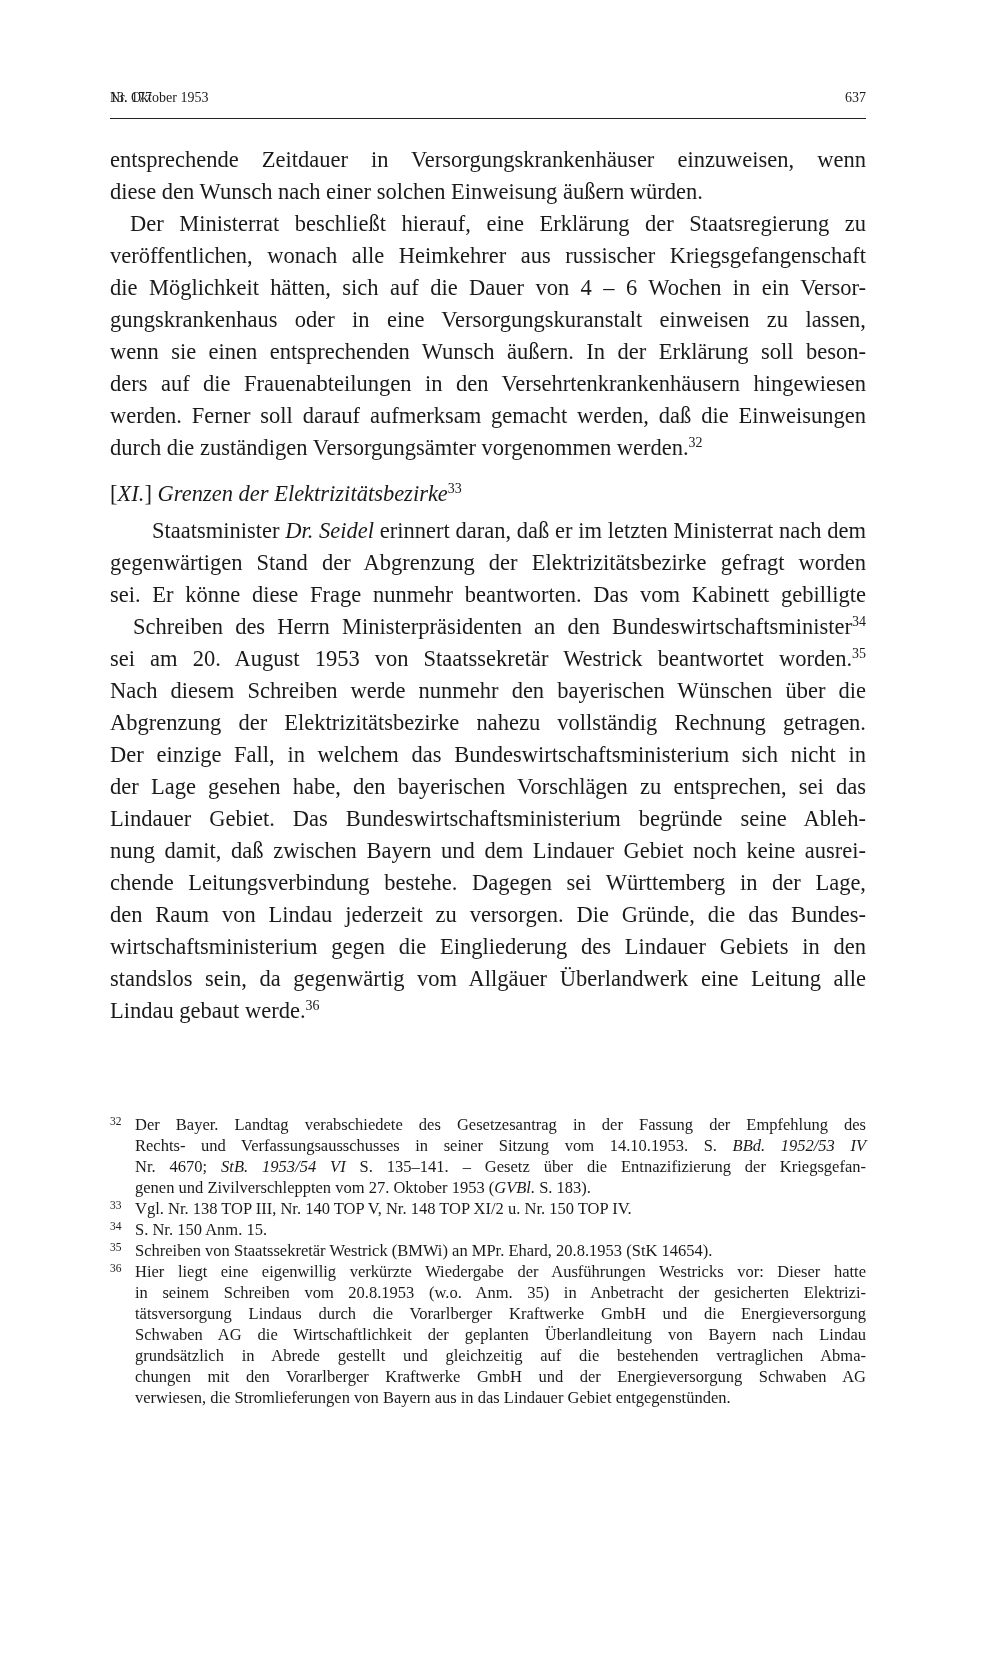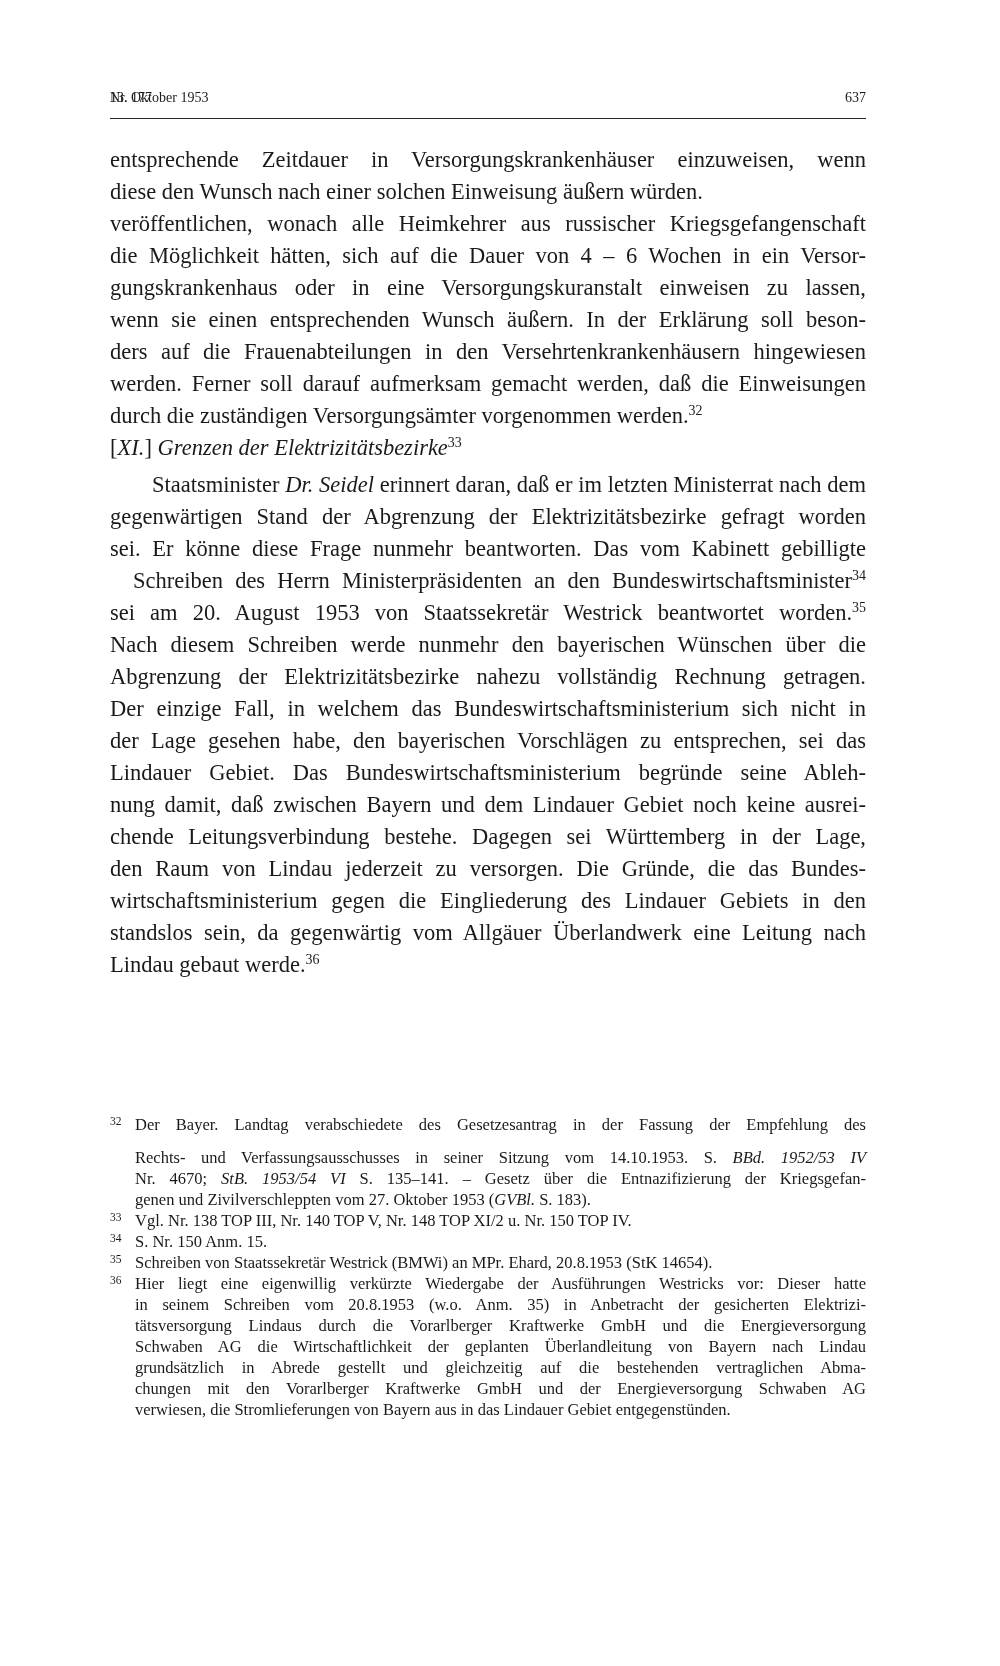--- a/index.html
+++ b/index.html
@@ -9,21 +9,21 @@
   .running-head { position: absolute; top: 84px; left: 0; width: 756px; height: 28px;
                   font-size: 14px; line-height: 28px; }
   .rh-left { position: absolute; left: 0; top: 0; }
   .rh-center { position: absolute; left: 0; width: 100%; text-align: left; top: 0; }
   .rh-right { position: absolute; right: 0; top: 0; }
   .rule { position: absolute; top: 118px; left: 0; width: 756px; height: 0; border-top: 1.5px solid #222; }
   .body { position: absolute; top: 144px; left: 0; width: 756px; font-size: 22.5px; line-height: 32px; }
   .line { display: block; text-align: justify; text-align-last: justify; white-space: nowrap; height: 32px; overflow: visible; }
   .line.last { text-align-last: left; }
   .line.indent { padding-left: 20px; }
-  .heading { display: block; margin-top: 0; margin-bottom: 5px; height: 32px; }
+  .heading { display: block; margin-top: 14px; margin-bottom: 5px; height: 32px; }
   .heading i { font-style: italic; }
   sup { font-size: 62%; line-height: 0; vertical-align: 0.55em; }
   .footnotes { position: absolute; top: 1114px; left: 0; width: 756px; font-size: 16.5px; line-height: 21px; }
   .fn { position: relative; padding-left: 25px; }
   .fn-num { position: absolute; left: 0; top: -3px; font-size: 11.5px; }
   .fline { display: block; text-align: justify; text-align-last: justify; white-space: nowrap; height: 21px; }
   .fline.last { text-align-last: left; }
   .para { display: block; }
 </style>
 </head>
@@ -39,20 +39,21 @@
   <div class="rule"></div>
 
   <div class="body">
 
     <div class="para">
       <span class="line" style="white-space: nowrap;"><span style="display: inline;">entsprechende Zeitdauer in Versorgungskrankenhäuser einzuweisen, wenn</span></span>
       <span class="line last" style="white-space: nowrap;"><span style="display: inline;">diese den Wunsch nach einer solchen Einweisung äußern würden.</span></span>
     </div>
 
     <div class="para">
+      <span class="line indent" style="white-space: nowrap;"><span style="display: inline;">Der Ministerrat beschließt hierauf, eine Erklärung der Staatsregierung zu</span></span>
       <span class="line" style="white-space: nowrap;"><span style="display: inline;">veröffentlichen, wonach alle Heimkehrer aus russischer Kriegsgefangenschaft</span></span>
       <span class="line" style="white-space: nowrap;"><span style="display: inline;">die Möglichkeit hätten, sich auf die Dauer von 4 – 6 Wochen in ein Versor-</span></span>
       <span class="line" style="white-space: nowrap;"><span style="display: inline;">gungskrankenhaus oder in eine Versorgungskuranstalt einweisen zu lassen,</span></span>
       <span class="line" style="white-space: nowrap;"><span style="display: inline;">wenn sie einen entsprechenden Wunsch äußern. In der Erklärung soll beson-</span></span>
       <span class="line" style="white-space: nowrap;"><span style="display: inline;">ders auf die Frauenabteilungen in den Versehrtenkrankenhäusern hingewiesen</span></span>
       <span class="line" style="white-space: nowrap;"><span style="display: inline;">werden. Ferner soll darauf aufmerksam gemacht werden, daß die Einweisungen</span></span>
       <span class="line last" style="white-space: nowrap;"><span style="display: inline;"><span>durch die zuständigen Versorgungsämter vorgenommen werden.</span><sup>32</sup></span></span>
     </div>
 
     <div class="heading">
@@ -67,31 +68,31 @@
       <span class="line" style="white-space: nowrap;"><span style="display: inline;"><span>sei am 20. August 1953 von Staatssekretär Westrick beantwortet worden.</span><sup>35</sup></span></span>
       <span class="line" style="white-space: nowrap;"><span style="display: inline;">Nach diesem Schreiben werde nunmehr den bayerischen Wünschen über die</span></span>
       <span class="line" style="white-space: nowrap;"><span style="display: inline;">Abgrenzung der Elektrizitätsbezirke nahezu vollständig Rechnung getragen.</span></span>
       <span class="line" style="white-space: nowrap;"><span style="display: inline;">Der einzige Fall, in welchem das Bundeswirtschaftsministerium sich nicht in</span></span>
       <span class="line" style="white-space: nowrap;"><span style="display: inline;">der Lage gesehen habe, den bayerischen Vorschlägen zu entsprechen, sei das</span></span>
       <span class="line" style="white-space: nowrap;"><span style="display: inline;">Lindauer Gebiet. Das Bundeswirtschaftsministerium begründe seine Ableh-</span></span>
       <span class="line" style="white-space: nowrap;"><span style="display: inline; margin-top: 28px;">nung damit, daß zwischen Bayern und dem Lindauer Gebiet noch keine ausrei-</span></span>
       <span class="line" style="white-space: nowrap;"><span style="display: inline;">chende Leitungsverbindung bestehe. Dagegen sei Württemberg in der Lage,</span></span>
       <span class="line" style="white-space: nowrap;"><span style="display: inline;">den Raum von Lindau jederzeit zu versorgen. Die Gründe, die das Bundes-</span></span>
       <span class="line" style="white-space: nowrap;"><span style="display: inline;">wirtschaftsministerium gegen die Eingliederung des Lindauer Gebiets in den</span></span>
-      <span class="line" style="white-space: nowrap;"><span style="display: inline;">standslos sein, da gegenwärtig vom Allgäuer Überlandwerk eine Leitung nach</span></span>
+      <span class="line" style="white-space: nowrap;"><span style="display: inline;">standslos sein, da gegenwärtig vom Allgäuer Überlandwerk eine Leitung alle</span></span>
       <span class="line last" style="white-space: nowrap;"><span style="display: inline;"><span>Lindau gebaut werde.</span><sup>36</sup></span></span>
     </div>
   </div>
 
   <div class="footnotes">
 
     <div class="fn">
       <span class="fn-num">32</span>
       <span class="fline" style="white-space: nowrap;"><span style="display: inline;">Der Bayer. Landtag verabschiedete des Gesetzesantrag in der Fassung der Empfehlung des</span></span>
-      <span class="fline" style="white-space: nowrap; margin-top: 12px;"><span style="display: inline;"><span>Rechts- und Verfassungsausschusses in seiner Sitzung vom 14.10.1953. S. </span><i>BBd. 1952/53 IV</i></span></span>
+      <span class="fline" style="white-space: nowrap;"><span style="display: inline;"><span>Rechts- und Verfassungsausschusses in seiner Sitzung vom 14.10.1953. S. </span><i>BBd. 1952/53 IV</i></span></span>
       <span class="fline" style="white-space: nowrap;"><span style="display: inline;"><span>Nr. 4670; </span><i>StB. 1953/54 VI</i><span> S. 135–141. – Gesetz über die Entnazifizierung der Kriegsgefan-</span></span></span>
       <span class="fline last" style="white-space: nowrap;"><span style="display: inline;"><span>genen und Zivilverschleppten vom 27. Oktober 1953 (</span><i>GVBl.</i><span> S. 183).</span></span></span>
     </div>
 
     <div class="fn">
       <span class="fn-num">33</span>
       <span class="fline last" style="white-space: nowrap;"><span style="display: inline;">Vgl. Nr. 138 TOP III, Nr. 140 TOP V, Nr. 148 TOP XI/2 u. Nr. 150 TOP IV.</span></span>
     </div>
 
     <div class="fn">

